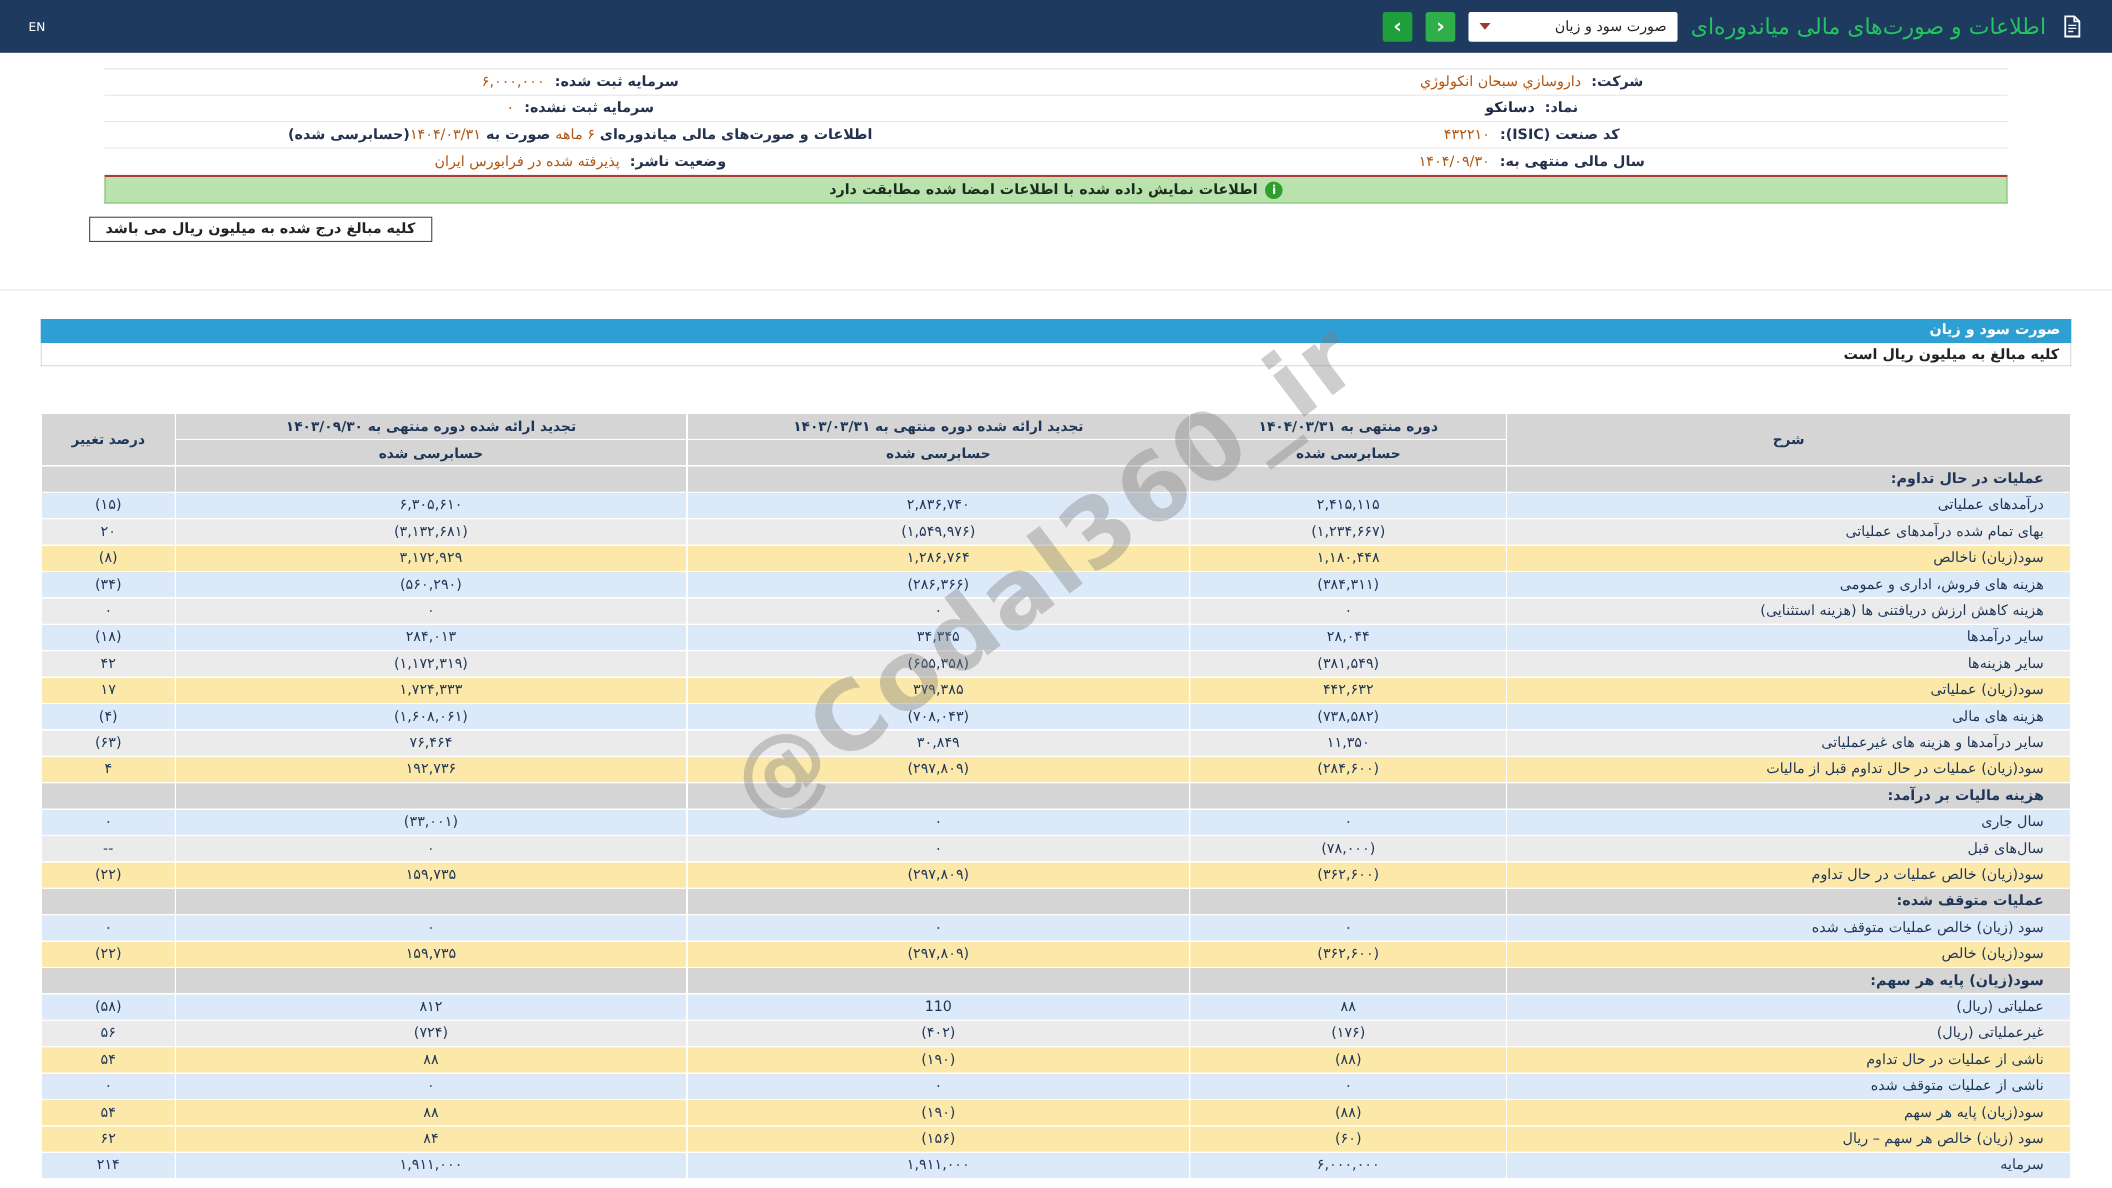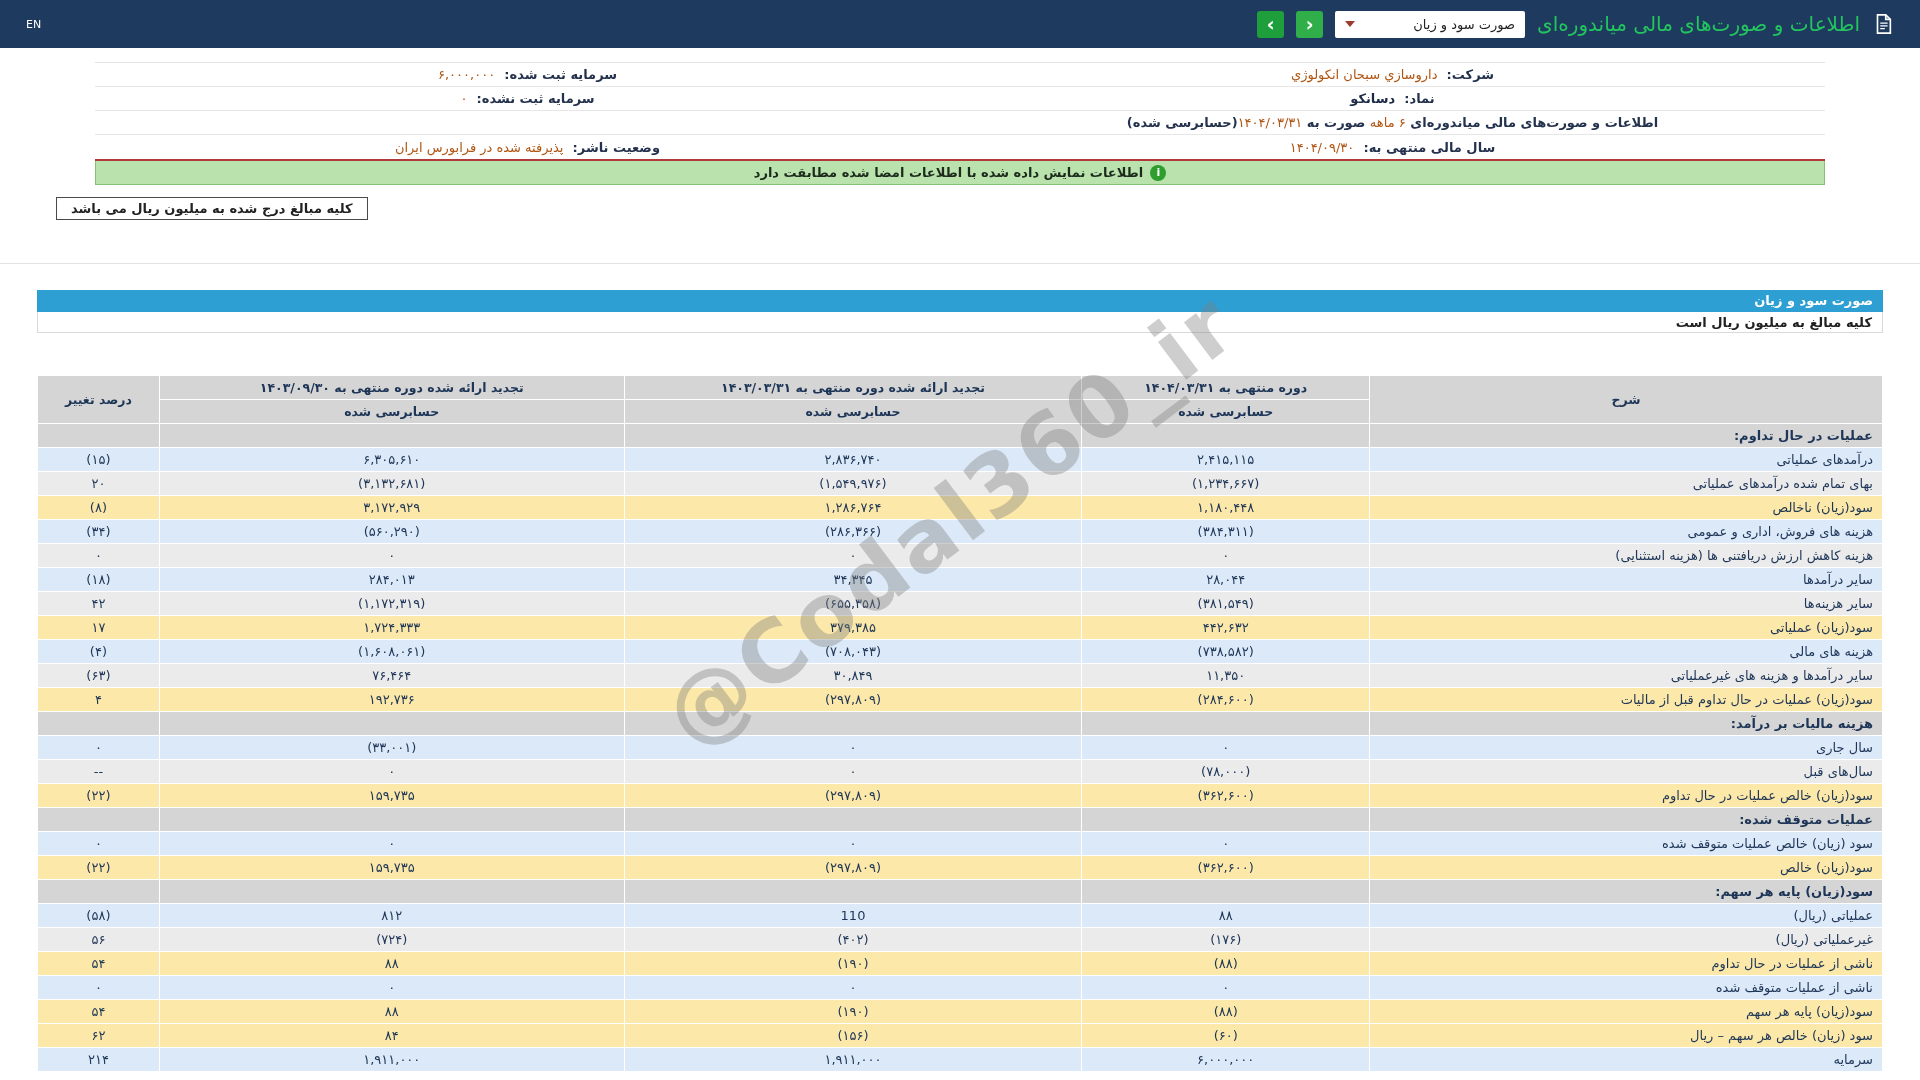--- a/index.html
+++ b/index.html
@@ -96,21 +96,21 @@
     border-radius:50%;
     background:#2f9e2f;
     color:#fff;
     font-size:11px;
     font-weight:bold;
     display:flex; align-items:center; justify-content:center;
     flex:0 0 auto;
   }
 
   
-  .unit-box-wrap { margin:12px 56px 0; text-align:left; height:26px; }
+  .unit-box-wrap { margin:12px 81px 0; text-align:left; height:26px; }
   .unit-box {
     display:inline-block;
     border:1px solid #4a4a4a;
     background:#fff;
     padding:3px 14px;
     font-size:13px;
     font-weight:bold;
     color:#222;
     direction:rtl;
   }
@@ -157,21 +157,21 @@
   .stmt thead th {
     background:var(--section_gray,#d5d5d5);
     font-weight:bold;
     font-size:12.5px;
     text-align:center;
   }
   tr.r-section td { background:var(--section_gray,#d5d5d5); font-weight:bold; }
   tr.r-blue td    { background:var(--row_blue,#dce9f8); }
   tr.r-gray td    { background:var(--row_gray,#ebebeb); }
   tr.r-yellow td  { background:var(--highlight_yellow,#fce8a8); }
-  td.c-desc { text-align:right; padding-right:9px; }
+  td.c-desc { text-align:right; padding-right:24px; }
   td.c-val, td.c-chg { text-align:center; direction:ltr; }
   .neg { color:var(--negative_red,#cc0000); }
 
   
   .watermark {
     position:absolute;
     top:470px; left:470px;
     width:960px;
     text-align:center;
     transform:rotate(-37deg);
@@ -226,20 +226,24 @@
     <div class="info-half">
       <span class="i-label">نماد:</span>
       <span class="i-value v-dark">دسانکو</span>
     </div>
     <div class="info-half">
       <span class="i-label">سرمایه ثبت نشده:</span>
       <span class="i-value">۰</span>
     </div>
   </div>
   <div class="info-row">
+    <div class="info-half">
+      <span class="i-label">کد صنعت (ISIC):</span>
+      <span class="i-value">۴۳۲۲۱۰</span>
+    </div>
     <div class="info-half">
       <span class="i-label">اطلاعات و صورت‌های مالی میاندوره‌ای </span><span class="hl">۶ ماهه</span><span class="i-label"> صورت به </span><span class="hl">۱۴۰۴/۰۳/۳۱</span><span class="i-label">(حسابرسی شده)</span>
     </div>
   </div>
   <div class="info-row">
     <div class="info-half">
       <span class="i-label">سال مالی منتهی به:</span>
       <span class="i-value">۱۴۰۴/۰۹/۳۰</span>
     </div>
     <div class="info-half">

